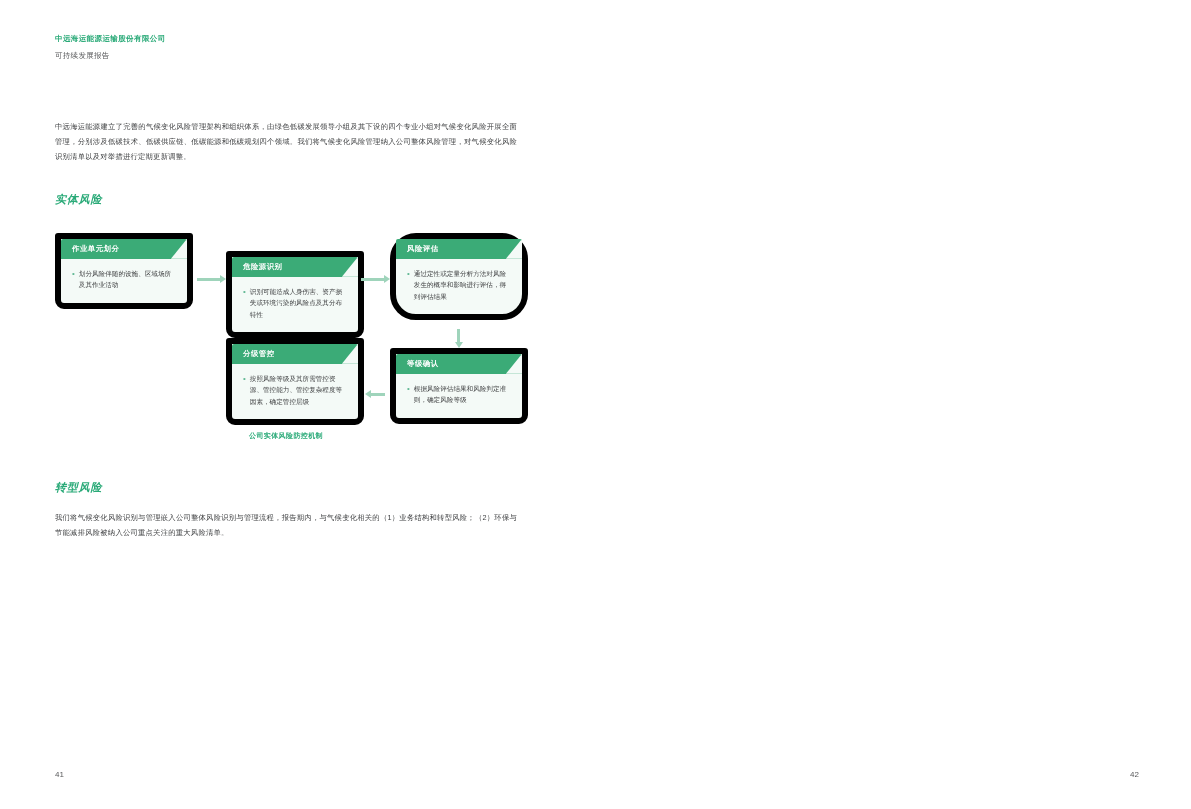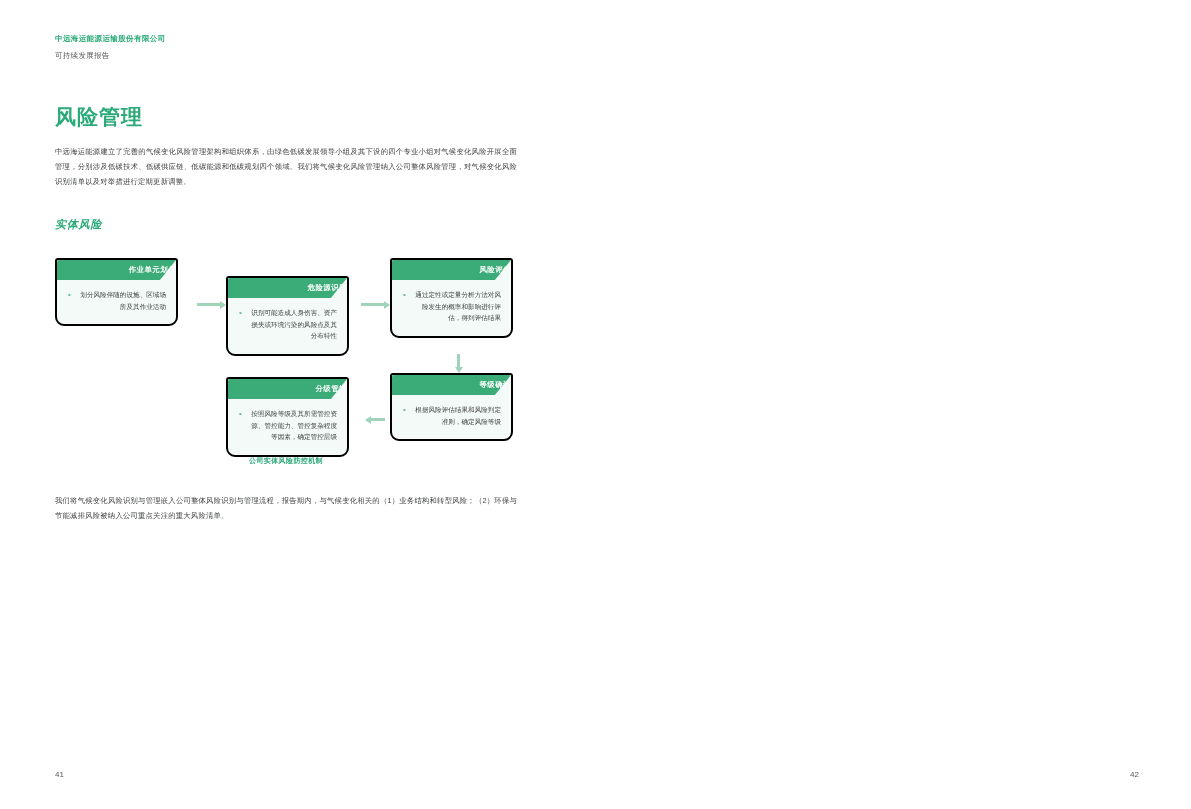--- a/index.html
+++ b/index.html
@@ -25,35 +25,35 @@
 
   h1.title { font-size: 21px; font-weight: bold; color: #2aaa78; letter-spacing: 1px; line-height: 1.2; }
   h2.sub { font-size: 11px; font-weight: bold; color: #2aaa78; letter-spacing: .8px; margin-top: 27px; font-style: italic; }
   p.body { font-size: 7.3px; line-height: 2.05; color: #3f4042; text-align: justify; letter-spacing: .25px; margin-top: 16px; }
   .mt18 { margin-top: 19px; }
   .mt12 { margin-top: 13px; }
   .mt10 { margin-top: 11px; }
 
   
   .flow { position: relative; margin-top: 26px; height: 220px; }
-  .fbox { position: absolute; width: 123px; background: #f4faf7; border: 2px solid #000000;
-          border-radius: 3px 3px 9px 9px; text-align: right; }
+  .fbox { position: absolute; width: 138px; background: #f4faf7; border: 6px solid #000000;
+          border-radius: 3px 3px 9px 9px; }
   .fbox .hdr { position: relative; height: 20px; background: #3bab77; color: #fff;
                font-size: 7.4px; font-weight: bold; letter-spacing: .5px;
                padding: 5px 0 0 11px; border-radius: 2px 2px 0 0; overflow: hidden; }
   .fbox .hdr::after { content: ""; position: absolute; right: 0; top: 0; width: 26px; height: 20px;
                       background: #f4faf7; clip-path: polygon(100% 0, 100% 100%, 38% 100%); }
   .fbox .bd { padding: 9px 10px 12px 11px; font-size: 6.6px; line-height: 1.75; color: #3f4042; }
   .fbox .bd .bullet { display: flex; gap: 4px; }
   .fbox .bd .dot { color: #62b995; font-size: 8px; line-height: 1.45; }
 
   .fbox.b1 { left: 0;   top: 0; }
   .fbox.b2 { left: 171px; top: 18px; }
-  .fbox.b3 { left: 335px; top: 0; }
-  .fbox.b4 { left: 171px; top: 119px; }
+  .fbox.b3 { left: 335px; top: 0; border-radius: 26px; }
+  .fbox.b4 { left: 171px; top: 105px; }
   .fbox.b5 { left: 335px; top: 115px; }
 
   .arrow-h { position: absolute; height: 3px; background: #9fd4bb; }
   .arrow-h::after { content: ""; position: absolute; right: -5px; top: -2.5px;
       border-left: 6px solid #9fd4bb; border-top: 4px solid transparent; border-bottom: 4px solid transparent; }
   .arrow-h.rev::after { right: auto; left: -5px; border-left: none;
       border-right: 6px solid #9fd4bb; }
   .arrow-v { position: absolute; width: 3px; background: #9fd4bb; }
   .arrow-v::after { content: ""; position: absolute; bottom: -5px; left: -2.5px;
       border-top: 6px solid #9fd4bb; border-left: 4px solid transparent; border-right: 4px solid transparent; }
@@ -78,21 +78,20 @@
 
   <div class="page page-left">
 
     <div class="lp-header">
       <div class="lp-company">中远海运能源运输股份有限公司</div>
       <div class="lp-docname">可持续发展报告</div>
     </div>
 
     <div class="col col-left">
 
-      <h1 class="title">风险管理</h1>
 
       <p class="body mt18">中远海运能源建立了完善的气候变化风险管理架构和组织体系，由绿色低碳发展领导小组及其下设的四个专业小组对气候变化风险开展全面管理，分别涉及低碳技术、低碳供应链、低碳能源和低碳规划四个领域。我们将气候变化风险管理纳入公司整体风险管理，对气候变化风险识别清单以及对举措进行定期更新调整。</p>
 
       <h2 class="sub">实体风险</h2>
 
       <div class="flow">
 
         <div class="fbox b1">
           <div class="hdr">作业单元划分</div>
           <div class="bd">
@@ -144,20 +143,21 @@
         </div>
 
         <div class="arrow-h a12"></div>
         <div class="arrow-h a23"></div>
         <div class="arrow-v a34"></div>
         <div class="arrow-h rev a54"></div>
 
         <div class="flow-caption">公司实体风险防控机制</div>
       </div>
 
+      <h2 class="sub">转型风险</h2>
       <p class="body mt12">我们将气候变化风险识别与管理嵌入公司整体风险识别与管理流程，报告期内，与气候变化相关的（1）业务结构和转型风险；（2）环保与节能减排风险被纳入公司重点关注的重大风险清单。</p>
 
     </div>
 
     <div class="pagenum left">41</div>
   </div>
 
   <div class="page page-right">
 
     <div class="pagenum right">42</div>

